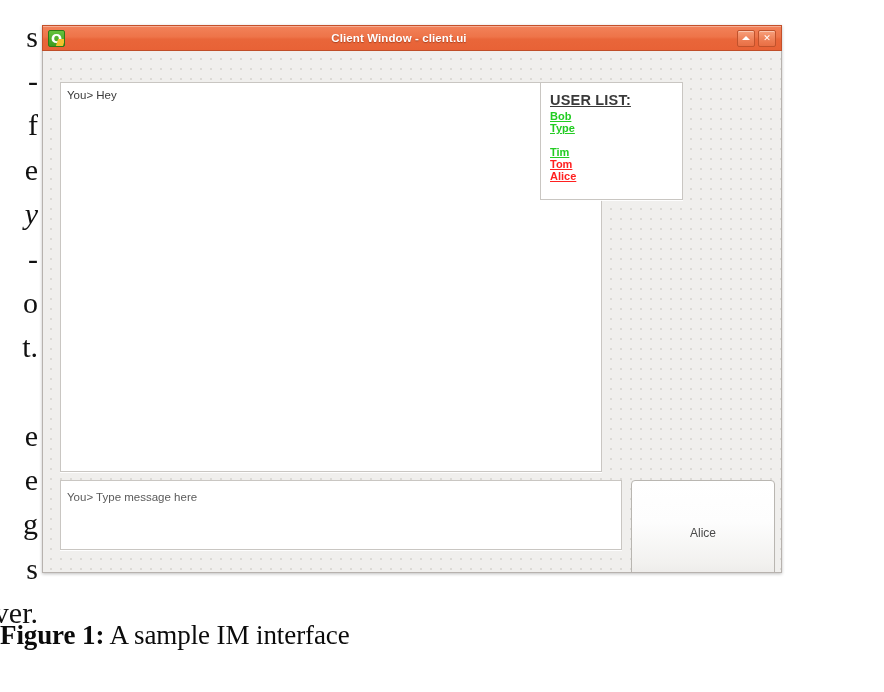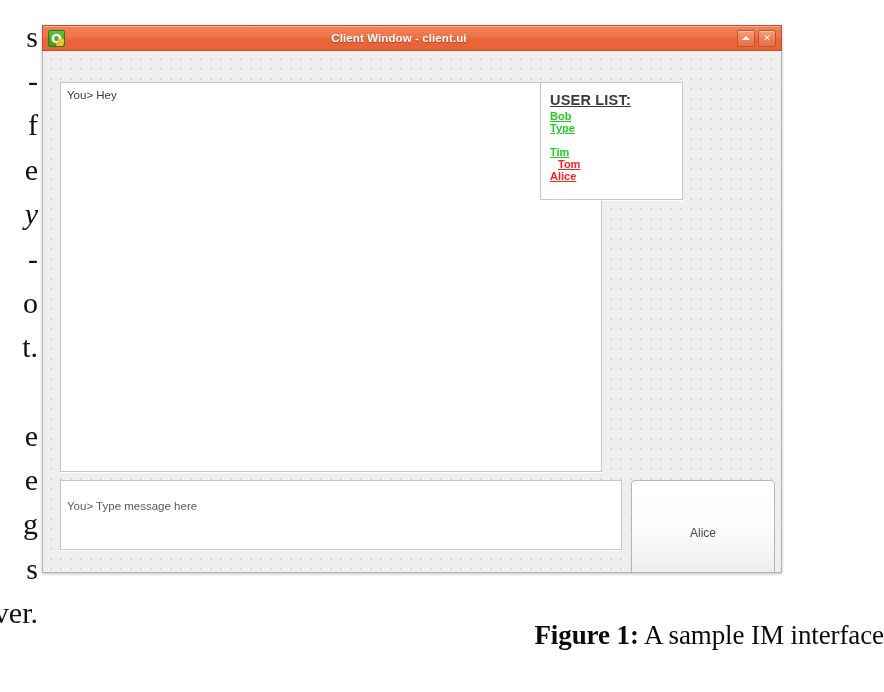--- a/index.html
+++ b/index.html
@@ -219,21 +219,21 @@
     text-decoration: underline;
     font-family: Liberation Sans, sans-serif;
     white-space: pre;
   }
 
   #message-input {
     left: 17px;
     top: 429px;
     width: 562px;
     height: 70px;
-    padding: 18px 6px;
+    padding: 9px 6px;
     overflow: hidden;
   }
   #message-input .chat-line { color: #5a5a5a; }
 
   #send-button {
     position: absolute;
     left: 588px;
     top: 429px;
     width: 144px;
     height: 105px;
@@ -250,21 +250,21 @@
     box-shadow: inset 0 1px 0 #ffffff, 0 1px 1px rgba(0,0,0,0.06);
     font-family: "Liberation Sans", sans-serif;
   }
 
   
   #figure-caption {
     position: absolute;
     left: 0;
     top: 620px;
     width: 884px;
-    text-align: right;
+    text-align: left;
     font-family: "Liberation Serif", serif;
     font-size: 27px;
     color: #0b0b0b;
     letter-spacing: -0.1px;
   }
   #figure-caption .cap-label {
     font-weight: bold;
   }
 </style>
 </head>
@@ -313,21 +313,21 @@
       <div id="chat-log" class="widget-frame">
         <div class="chat-line">You&gt; Hey</div>
       </div>
 
       <div id="user-list" class="widget-frame">
         <div id="user-list-title">USER LIST:</div>
         <div id="user-list-names">
             <div class="user-name" style="color: rgb(34, 204, 34);">Bob</div>
             <div class="user-name" style="color: rgb(34, 204, 34);">Type</div>
             <div class="user-name" style="color: rgb(34, 204, 34); margin-top: 12px;">Tim</div>
-            <div class="user-name" style="color: rgb(255, 32, 32); margin-left: 8px;">Tom</div>
+            <div class="user-name" style="color: rgb(255, 32, 32);">Tom</div>
             <div class="user-name" style="color: rgb(255, 32, 32);">Alice</div>
           </div>
       </div>
 
       <div id="message-input" class="widget-frame">
         <div class="chat-line">You&gt; Type message here</div>
       </div>
 
       <div id="send-button">Alice</div>
 

